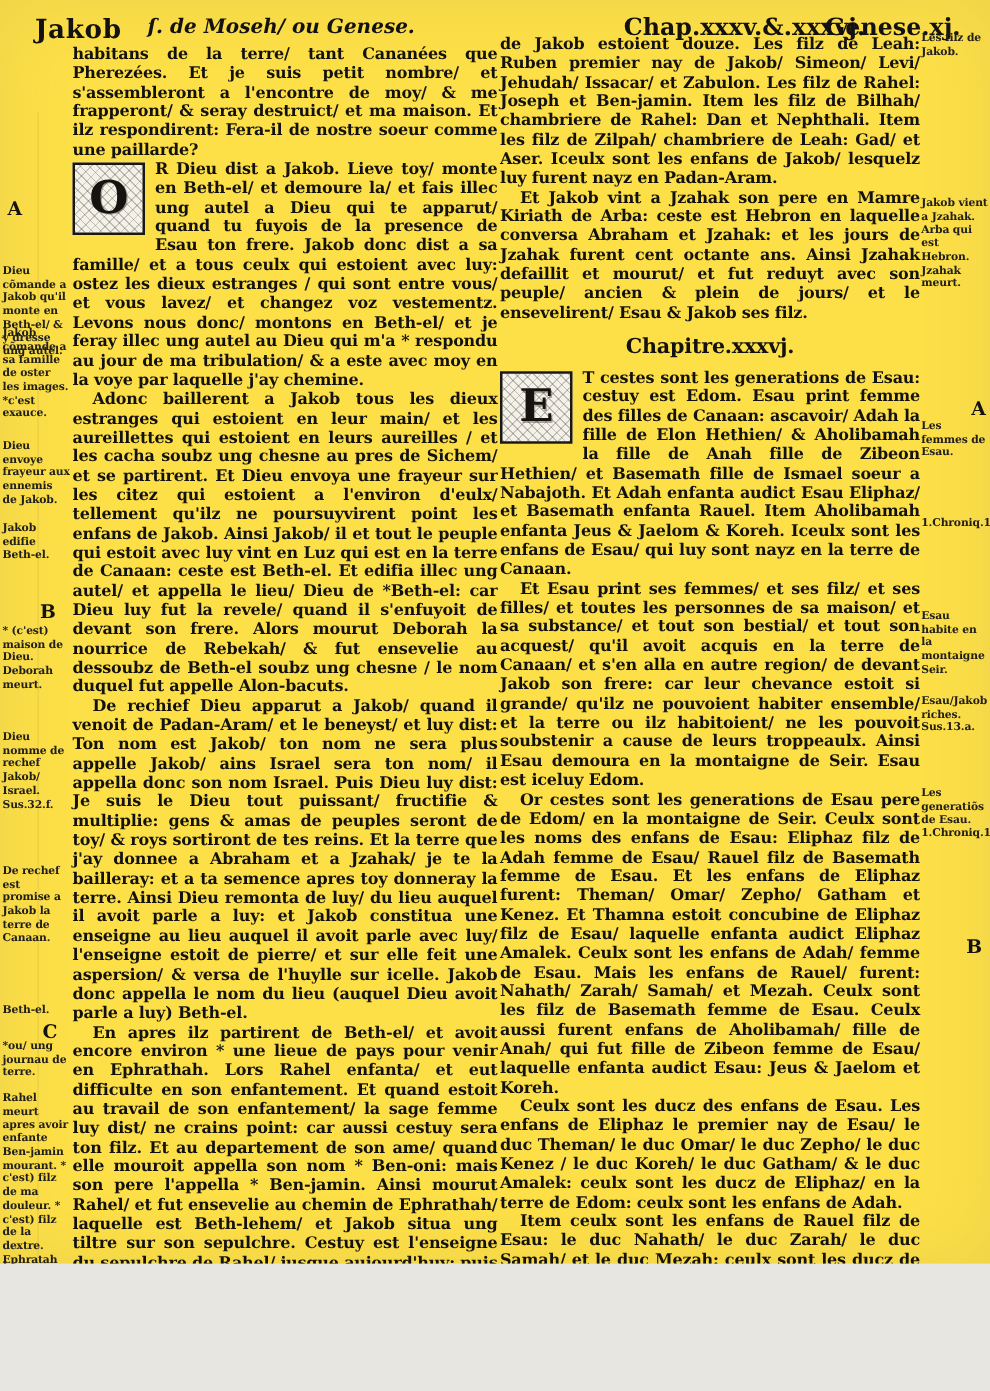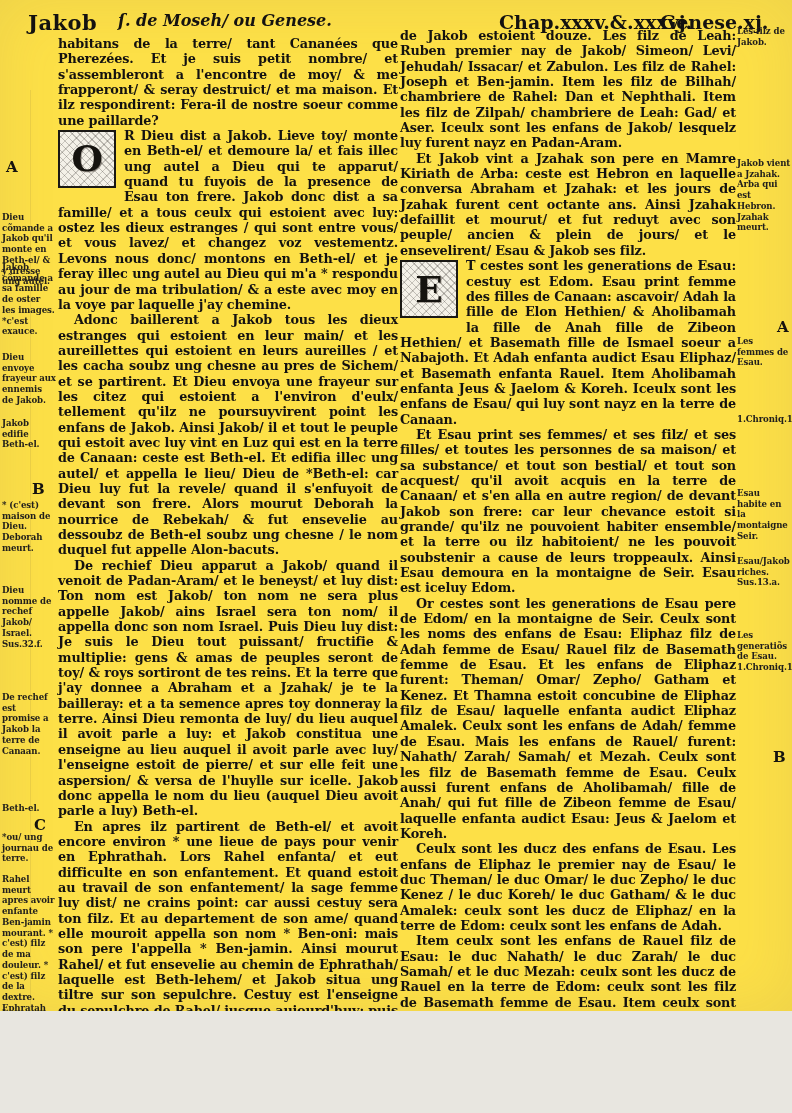--- a/index.html
+++ b/index.html
@@ -90,20 +90,21 @@
     </p>
     <p class="ind">Adonc baillerent a Jakob tous les dieux estranges qui estoient en leur main/ et les aureillettes qui estoient en leurs aureilles / et les cacha soubz ung chesne au pres de Sichem/ et se partirent. Et Dieu envoya une frayeur sur les citez qui estoient a l'environ d'eulx/ tellement qu'ilz ne poursuyvirent point les enfans de Jakob. Ainsi Jakob/ il et tout le peuple qui estoit avec luy vint en Luz qui est en la terre de Canaan: ceste est Beth-el. Et edifia illec ung autel/ et appella le lieu/ Dieu de *Beth-el: car Dieu luy fut la revele/ quand il s'enfuyoit de devant son frere. Alors mourut Deborah la nourrice de Rebekah/ &amp; fut ensevelie au dessoubz de Beth-el soubz ung chesne / le nom duquel fut appelle Alon-bacuts.</p>
     <p class="ind">De rechief Dieu apparut a Jakob/ quand il venoit de Padan-Aram/ et le beneyst/ et luy dist: Ton nom est Jakob/ ton nom ne sera plus appelle Jakob/ ains Israel sera ton nom/ il appella donc son nom Israel. Puis Dieu luy dist: Je suis le Dieu tout puissant/ fructifie &amp; multiplie: gens &amp; amas de peuples seront de toy/ &amp; roys sortiront de tes reins. Et la terre que j'ay donnee a Abraham et a Jzahak/ je te la bailleray: et a ta semence apres toy donneray la terre. Ainsi Dieu remonta de luy/ du lieu auquel il avoit parle a luy: et Jakob constitua une enseigne au lieu auquel il avoit parle avec luy/ l'enseigne estoit de pierre/ et sur elle feit une aspersion/ &amp; versa de l'huylle sur icelle. Jakob donc appella le nom du lieu (auquel Dieu avoit parle a luy) Beth-el.</p>
     <p class="ind">En apres ilz partirent de Beth-el/ et avoit encore environ * une lieue de pays pour venir en Ephrathah. Lors Rahel enfanta/ et eut difficulte en son enfantement. Et quand estoit au travail de son enfantement/ la sage femme luy dist/ ne crains point: car aussi cestuy sera ton filz. Et au departement de son ame/ quand elle mouroit appella son nom * Ben-oni: mais son pere l'appella * Ben-jamin. Ainsi mourut Rahel/ et fut ensevelie au chemin de Ephrathah/ laquelle est Beth-lehem/ et Jakob situa ung tiltre sur son sepulchre. Cestuy est l'enseigne du sepulchre de Rahel/ jusque aujourd'huy: puis Israel se partit/ et tendit son tabernacle oultre la tour de Eder.</p>
     <p class="ind">Et advint quand Israel habitoit en ce pays la/ que Ruben s'en alla et dormit avec Balhah la concubine de son pere: mais Israel l'entendit / et les enfans</p>
   </div>
 
   <div class="col col-right">
     <p>de Jakob estoient douze. Les filz de Leah: Ruben premier nay de Jakob/ Simeon/ Levi/ Jehudah/ Issacar/ et Zabulon. Les filz de Rahel: Joseph et Ben-jamin. Item les filz de Bilhah/ chambriere de Rahel: Dan et Nephthali. Item les filz de Zilpah/ chambriere de Leah: Gad/ et Aser. Iceulx sont les enfans de Jakob/ lesquelz luy furent nayz en Padan-Aram.</p>
     <p class="ind">Et Jakob vint a Jzahak son pere en Mamre Kiriath de Arba: ceste est Hebron en laquelle conversa Abraham et Jzahak: et les jours de Jzahak furent cent octante ans. Ainsi Jzahak defaillit et mourut/ et fut reduyt avec son peuple/ ancien &amp; plein de jours/ et le ensevelirent/ Esau &amp; Jakob ses filz.</p>
+    <div class="chapter-heading">Chapitre.xxxvj.</div>
     <p>
       <span class="dropcap">E</span><span>T cestes sont les generations de Esau: cestuy est Edom. Esau print femme des filles de Canaan: ascavoir/ Adah la fille de Elon Hethien/ &amp; Aholibamah la fille de Anah fille de Zibeon Hethien/ et Basemath fille de Ismael soeur a Nabajoth. Et Adah enfanta audict Esau Eliphaz/ et Basemath enfanta Rauel. Item Aholibamah enfanta Jeus &amp; Jaelom &amp; Koreh. Iceulx sont les enfans de Esau/ qui luy sont nayz en la terre de Canaan.</span>
     </p>
     <p class="ind">Et Esau print ses femmes/ et ses filz/ et ses filles/ et toutes les personnes de sa maison/ et sa substance/ et tout son bestial/ et tout son acquest/ qu'il avoit acquis en la terre de Canaan/ et s'en alla en autre region/ de devant Jakob son frere: car leur chevance estoit si grande/ qu'ilz ne pouvoient habiter ensemble/ et la terre ou ilz habitoient/ ne les pouvoit soubstenir a cause de leurs troppeaulx. Ainsi Esau demoura en la montaigne de Seir. Esau est iceluy Edom.</p>
     <p class="ind">Or cestes sont les generations de Esau pere de Edom/ en la montaigne de Seir. Ceulx sont les noms des enfans de Esau: Eliphaz filz de Adah femme de Esau/ Rauel filz de Basemath femme de Esau. Et les enfans de Eliphaz furent: Theman/ Omar/ Zepho/ Gatham et Kenez. Et Thamna estoit concubine de Eliphaz filz de Esau/ laquelle enfanta audict Eliphaz Amalek. Ceulx sont les enfans de Adah/ femme de Esau. Mais les enfans de Rauel/ furent: Nahath/ Zarah/ Samah/ et Mezah. Ceulx sont les filz de Basemath femme de Esau. Ceulx aussi furent enfans de Aholibamah/ fille de Anah/ qui fut fille de Zibeon femme de Esau/ laquelle enfanta audict Esau: Jeus &amp; Jaelom et Koreh.</p>
     <p class="ind">Ceulx sont les ducz des enfans de Esau. Les enfans de Eliphaz le premier nay de Esau/ le duc Theman/ le duc Omar/ le duc Zepho/ le duc Kenez / le duc Koreh/ le duc Gatham/ &amp; le duc Amalek: ceulx sont les ducz de Eliphaz/ en la terre de Edom: ceulx sont les enfans de Adah.</p>
     <p class="ind">Item ceulx sont les enfans de Rauel filz de Esau: le duc Nahath/ le duc Zarah/ le duc Samah/ et le duc Mezah: ceulx sont les ducz de Rauel en la terre de Edom: ceulx sont les filz de Basemath femme de Esau. Item ceulx sont les enfans de Aholibamah femme de Esau: le duc Jeus/ le duc Jaelom/ et le duc Koreh: ceulx sont les ducz de Aholibamah</p>
     <p class="catchline">fille de</p>
   </div>
 

